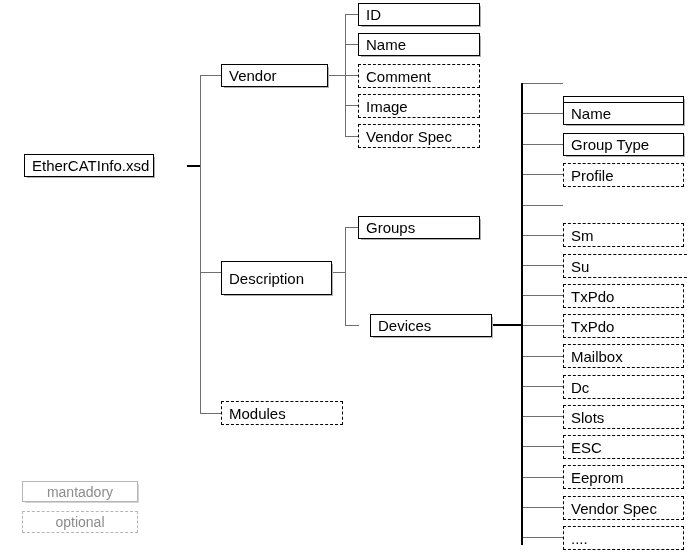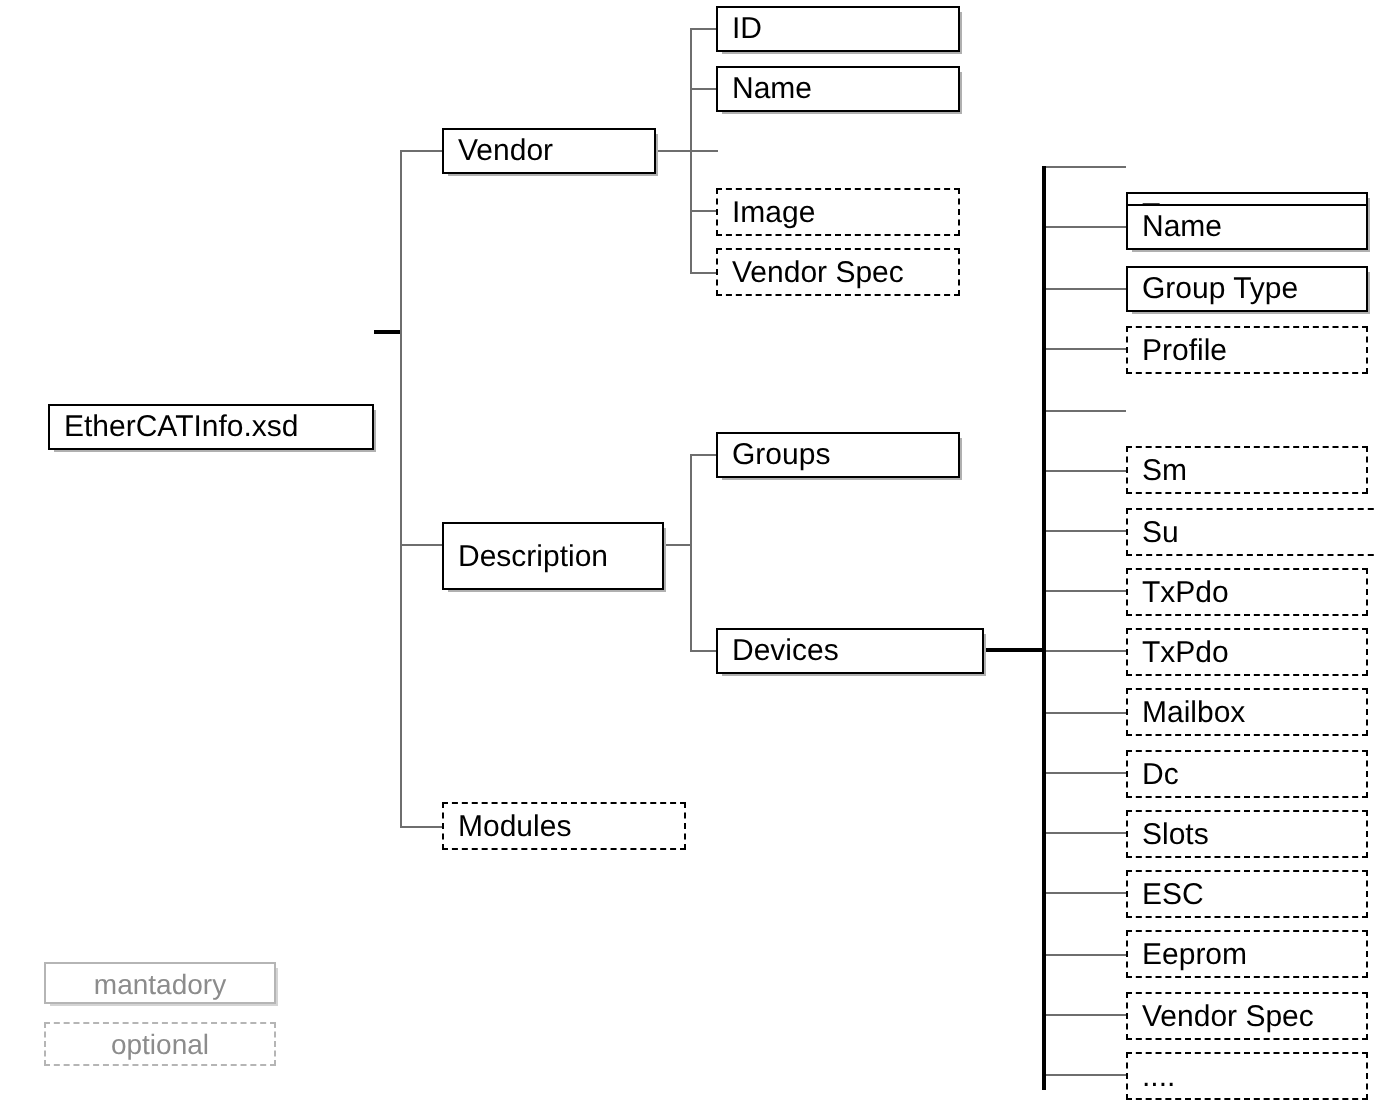--- a/index.html
+++ b/index.html
@@ -107,51 +107,54 @@
   <div class="line h thin" style="left:523px; top:295px; width:40px;"></div>
   <div class="line h thin" style="left:523px; top:325px; width:40px;"></div>
   <div class="line h thin" style="left:523px; top:356px; width:40px;"></div>
   <div class="line h thin" style="left:523px; top:386px; width:40px;"></div>
   <div class="line h thin" style="left:523px; top:416px; width:40px;"></div>
   <div class="line h thin" style="left:523px; top:446px; width:40px;"></div>
   <div class="line h thin" style="left:523px; top:477px; width:40px;"></div>
   <div class="line h thin" style="left:523px; top:507px; width:40px;"></div>
   <div class="line h thin" style="left:523px; top:537px; width:40px;"></div>
 
-  <div class="node mandatory" style="left:24px; top:154px; width:163px; height:23px;margin-top:48px;">
+  <div class="node mandatory" style="left:24px; top:154px; width:130px; height:23px;">
     <span>EtherCATInfo.xsd</span>
   </div>
 
   <div class="node mandatory" style="left:221px; top:64px; width:107px; height:23px;">
     <span>Vendor</span>
   </div>
   <div class="node mandatory" style="left:221px; top:261px; width:111px; height:34px;">
     <span>Description</span>
   </div>
   <div class="node optional" style="left:221px; top:401px; width:122px; height:24px;">
     <span>Modules</span>
   </div>
 
   <div class="node mandatory" style="left:358px; top:3px;   width:122px; height:23px;">
     <span>ID</span>
   </div>
   <div class="node mandatory" style="left:358px; top:33px;  width:122px; height:23px;">
     <span>Name</span>
   </div>
+  <div class="node optional" style="left:358px; top:64px;  width:122px; height:24px;">
+    <span>Comment</span>
+  </div>
   <div class="node optional" style="left:358px; top:94px;  width:122px; height:24px;">
     <span>Image</span>
   </div>
   <div class="node optional" style="left:358px; top:124px; width:122px; height:24px;">
     <span>Vendor Spec</span>
   </div>
 
   <div class="node mandatory" style="left:358px; top:216px; width:122px; height:23px;">
     <span>Groups</span>
   </div>
-  <div class="node mandatory" style="left:358px; top:314px; width:134px; height:23px;">
+  <div class="node mandatory" style="left:370px; top:314px; width:122px; height:23px;">
     <span>Devices</span>
   </div>
 
   <div class="node mandatory" style="left:563px; top:72px;  width:121px; height:23px;margin-top:24px;">
     <span>Type</span>
   </div>
   <div class="node mandatory" style="left:563px; top:102px; width:121px; height:23px;">
     <span>Name</span>
   </div>
   <div class="node mandatory" style="left:563px; top:133px; width:121px; height:23px;">

